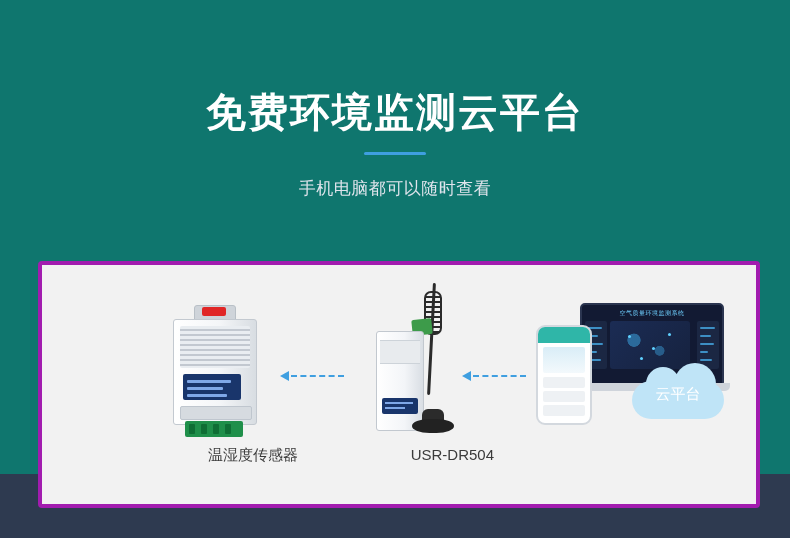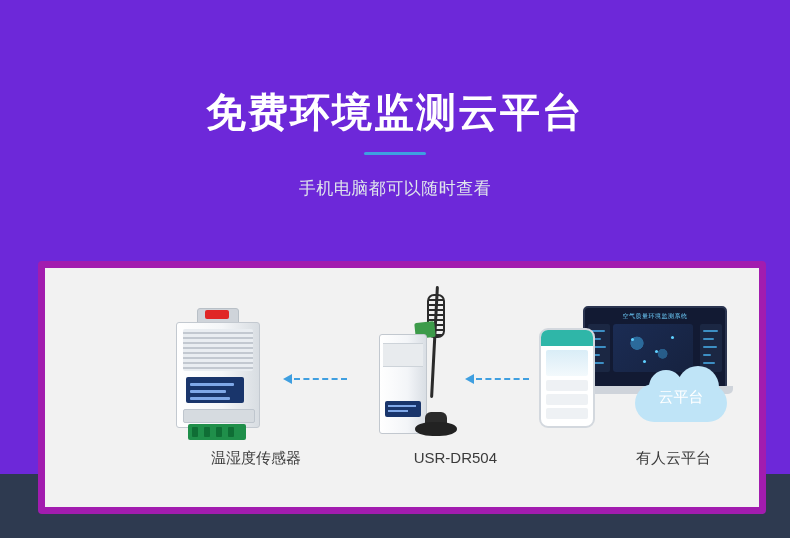--- a/index.html
+++ b/index.html
@@ -10,21 +10,21 @@
     width: 790px;
     height: 538px;
     background: #2e3a50;
     font-family: "Liberation Sans", sans-serif;
     overflow: hidden;
   }
   .page {
     position: relative;
     width: 790px;
     height: 474px;
-    background: #6d28d9;
+    background: #0f766e;
   }
   .headline {
     position: absolute;
     top: 86px;
     left: 0;
     width: 790px;
     text-align: center;
     color: #ffffff;
     font-size: 40px;
     font-weight: bold;
@@ -52,21 +52,21 @@
     line-height: 33px;
     letter-spacing: 0.5px;
   }
   .panel {
     position: absolute;
     left: 38px;
     top: 261px;
     width: 714px;
     height: 239px;
     background: #f2f2f2;
-    border: 7px solid #a21caf;
+    border: 4px solid #a21caf;
     border-radius: 4px;
   }
   .caption {
     position: absolute;
     font-size: 15px;
     color: #3b3b3b;
     text-align: right;
     white-space: nowrap;
   }
   .cap-sensor { left: 76px; top: 181px; width: 180px; }
@@ -486,16 +486,15 @@
       <div class="cloud">
         <div class="c-main"></div>
         <div class="c-b1"></div>
         <div class="c-b2"></div>
         <div class="cloud-text">云平台</div>
       </div>
     </div>
 
     <div class="caption cap-sensor">温湿度传感器</div>
     <div class="caption cap-dtu">USR-DR504</div>
-    <div class="caption cap-cloud">有人云平台</div>
 
   </div>
 </div>
 
 </body></html>

